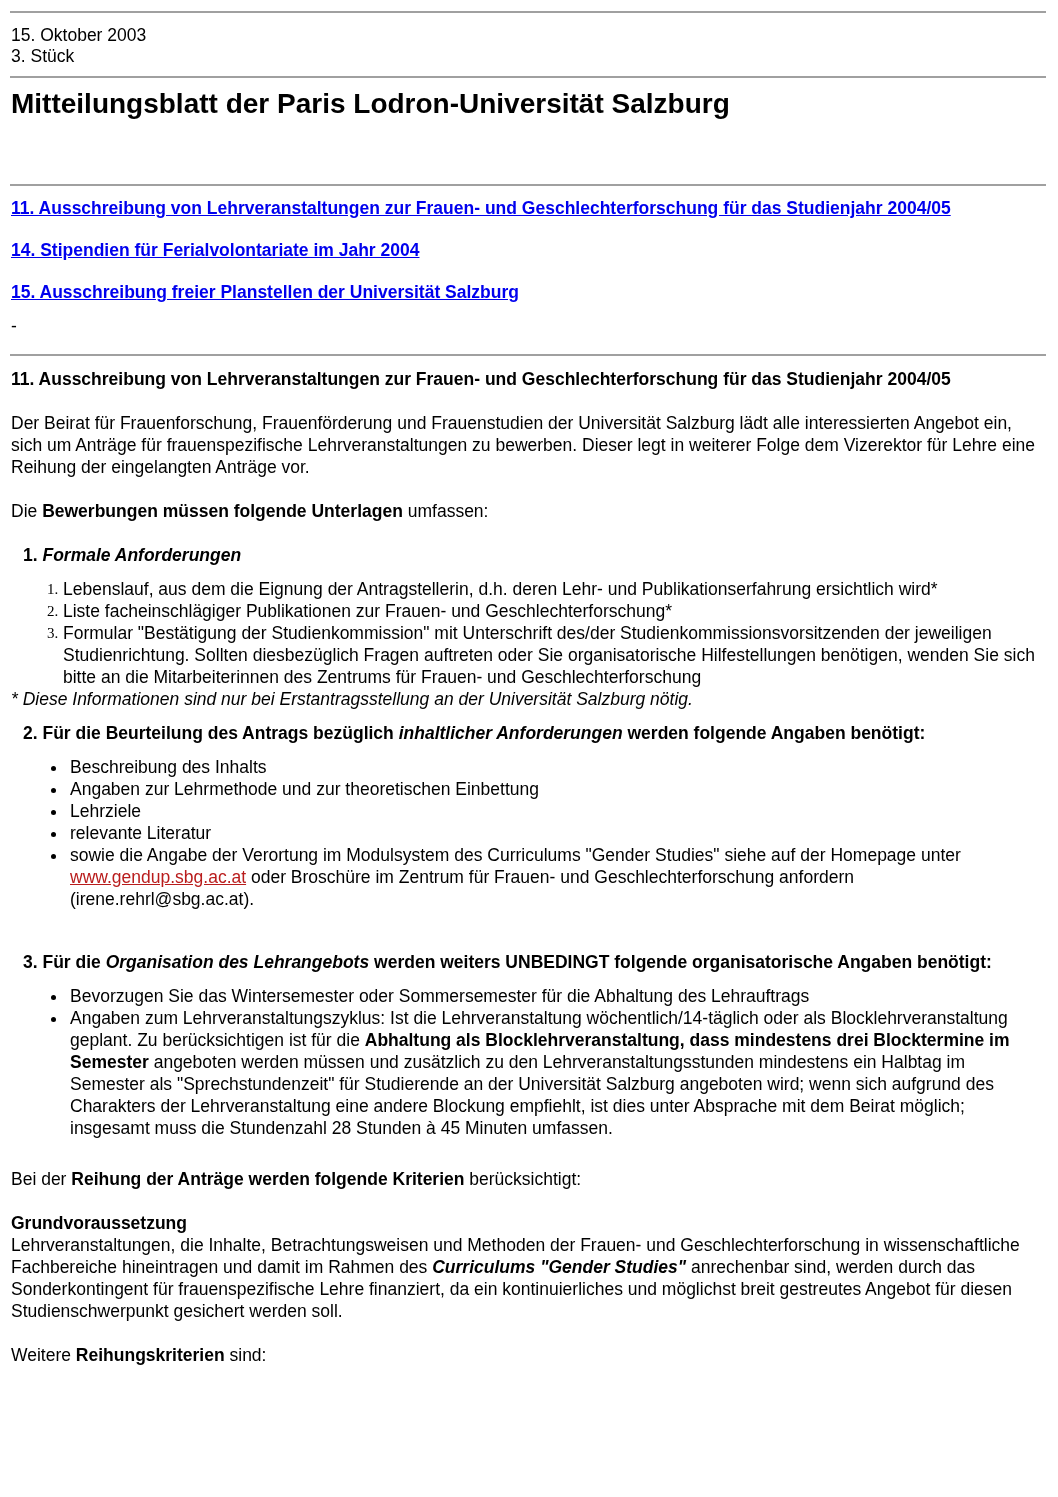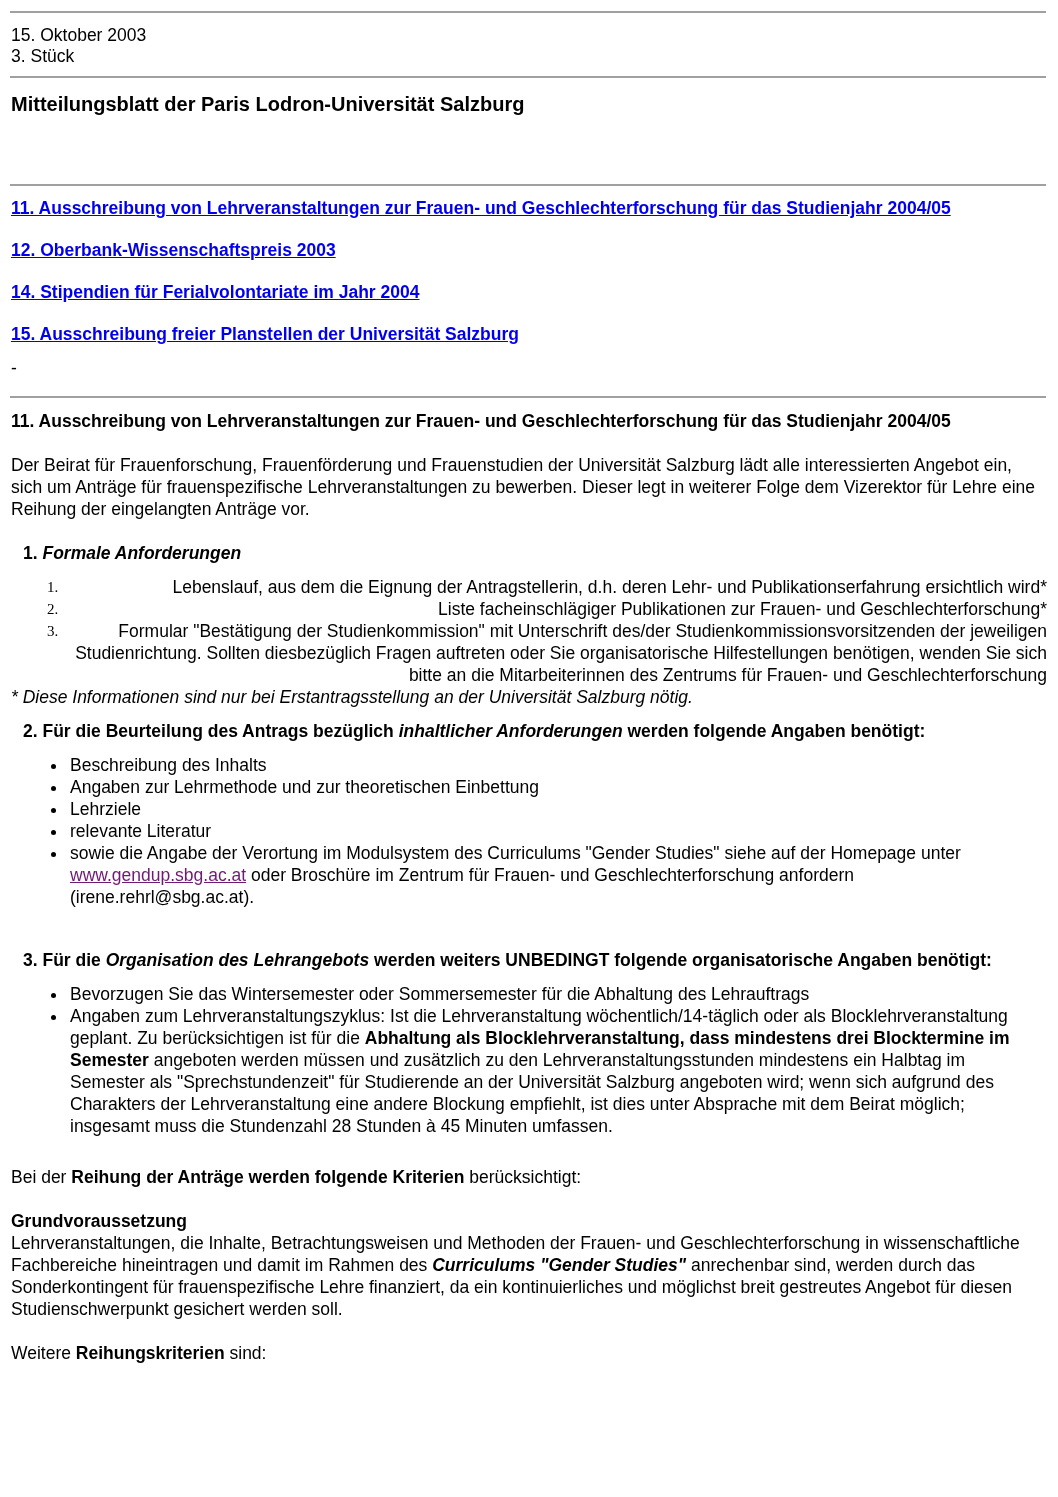--- a/index.html
+++ b/index.html
@@ -17,21 +17,21 @@
       border: none;
       height: 0;
       border-top: 2px solid #a0a0a0;
       margin: 0;
       width: 1036px;
       margin-left: -1px;
     }
     .meta { margin: 12px 0 10px 0; line-height: 20.5px; }
     .meta div { margin: 0; }
     h1.title {
-      font-size: 20px;
+      font-size: 28px;
       font-weight: bold;
       line-height: 34px;
       margin: 9px 0 0 0;
       height: 97px;
     }
     .toc { margin: 12px 0 0 0; }
     .toc a {
       display: block;
       color: #0000ee;
       font-weight: bold;
@@ -41,21 +41,21 @@
     }
     .toc a.last { margin-bottom: 12px; }
     .dash { margin: 0 0 17px 0; height: 22px; }
     .section-title {
       font-weight: bold;
       margin: 13px 0 22px 0;
       line-height: 21px;
     }
     p { margin: 0 0 22px 0; }
     .item-head { margin: 12px; font-weight: bold; }
-    ol.sub { margin: 0; padding: 0 0 0 52px; list-style: none; counter-reset: c; text-align: right; }
+    ol.sub { margin: 0; padding: 0 0 0 52px; list-style: none; counter-reset: c; }
     ol.sub li { counter-increment: c; position: relative; }
     ol.sub li::before {
       content: counter(c) ".";
       font-family: "Liberation Serif", serif;
       font-size: 15px;
       position: absolute;
       left: -16px;
       top: 0;
     }
     ul.bul { margin: 7px; padding: 0 0 0 52px; list-style: none; }
@@ -64,21 +64,21 @@
       content: "";
       position: absolute;
       left: -19px;
       top: 10px;
       width: 5px;
       height: 5px;
       border-radius: 50%;
       background: #000;
     }
     .note { font-style: italic; margin-bottom: 4px; }
-    a.inline { color: #701a75; text-decoration: underline; }
+    a.inline { color: #b91c1c; text-decoration: underline; }
     .gap { height: 22px; }
   </style>
 </head>
 <body>
 
 <div class="page">
   <div style="height:11px"></div>
   <hr class="rule">
 
   <div class="meta">
@@ -87,32 +87,32 @@
   </div>
 
   <hr class="rule">
 
   <h1 class="title">Mitteilungsblatt der Paris Lodron-Universität Salzburg</h1>
 
   <hr class="rule">
 
   <nav class="toc">
     <a href="#">11. Ausschreibung von Lehrveranstaltungen zur Frauen- und Geschlechterforschung für das Studienjahr 2004/05</a>
-    <a href="#">12. Oberbank-Wissenschaftspreis 2003</a>
     <a href="#">14. Stipendien für Ferialvolontariate im Jahr 2004</a>
     <a href="#" class="last">15. Ausschreibung freier Planstellen der Universität Salzburg</a>
   </nav>
   <div class="dash">-</div>
 
   <hr class="rule">
 
   <div class="section-title">11. Ausschreibung von Lehrveranstaltungen zur Frauen- und Geschlechterforschung für das Studienjahr 2004/05</div>
 
   <p>Der Beirat für Frauenforschung, Frauenförderung und Frauenstudien der Universität Salzburg lädt alle interessierten Angebot ein, sich um Anträge für frauenspezifische Lehrveranstaltungen zu bewerben. Dieser legt in weiterer Folge dem Vizerektor für Lehre eine Reihung der eingelangten Anträge vor.</p>
 
+  <p><span>Die </span><b>Bewerbungen müssen folgende Unterlagen</b><span> umfassen:</span></p>
 
   <div class="item-head"><span>1. </span><b><i>Formale Anforderungen</i></b></div>
   <ol class="sub">
     <li>Lebenslauf, aus dem die Eignung der Antragstellerin, d.h. deren Lehr- und Publikationserfahrung ersichtlich wird*</li>
     <li>Liste facheinschlägiger Publikationen zur Frauen- und Geschlechterforschung*</li>
     <li>Formular "Bestätigung der Studienkommission" mit Unterschrift des/der Studienkommissionsvorsitzenden der jeweiligen Studienrichtung. Sollten diesbezüglich Fragen auftreten oder Sie organisatorische Hilfestellungen benötigen, wenden Sie sich bitte an die Mitarbeiterinnen des Zentrums für Frauen- und Geschlechterforschung</li>
   </ol>
   <div class="note">* Diese Informationen sind nur bei Erstantragsstellung an der Universität Salzburg nötig.</div>
 
   <div class="item-head"><span>2. Für die Beurteilung des Antrags bezüglich </span><b><i>inhaltlicher Anforderungen</i></b><span> werden folgende Angaben benötigt:</span></div>

